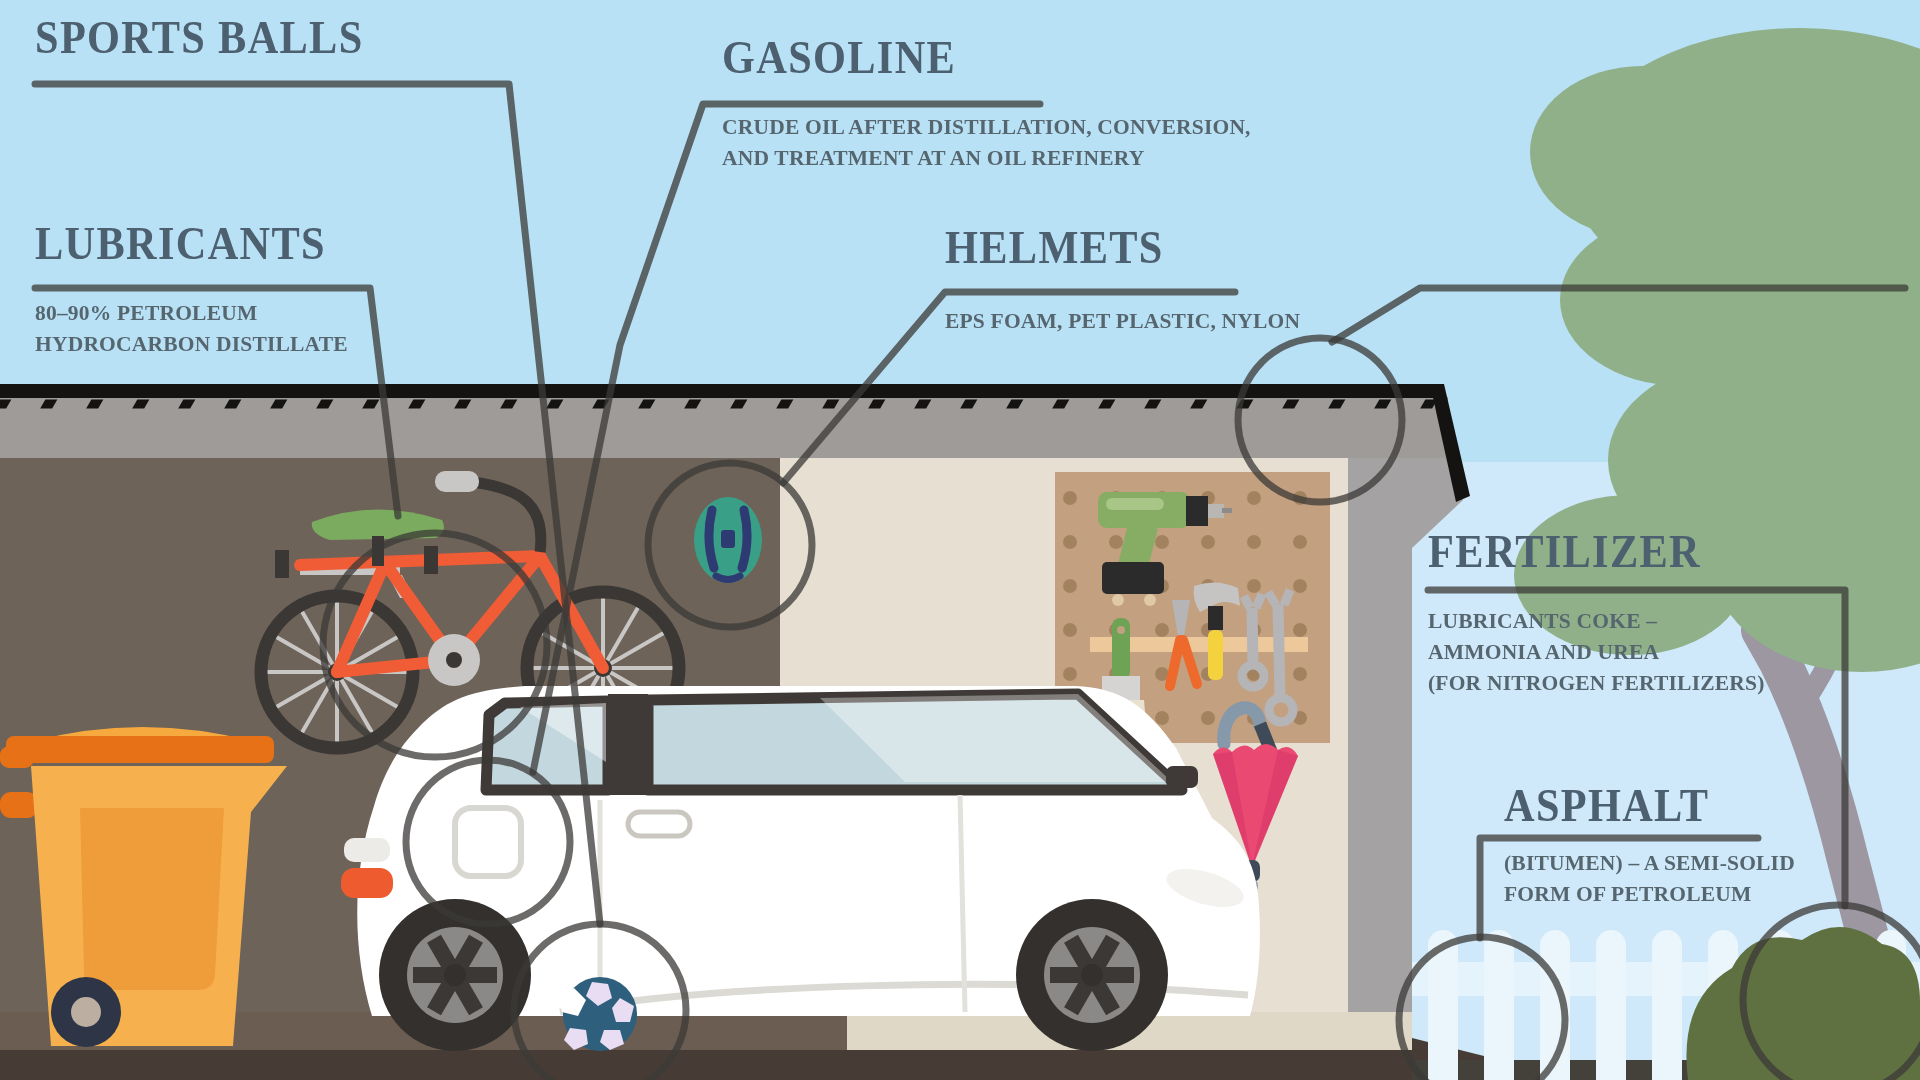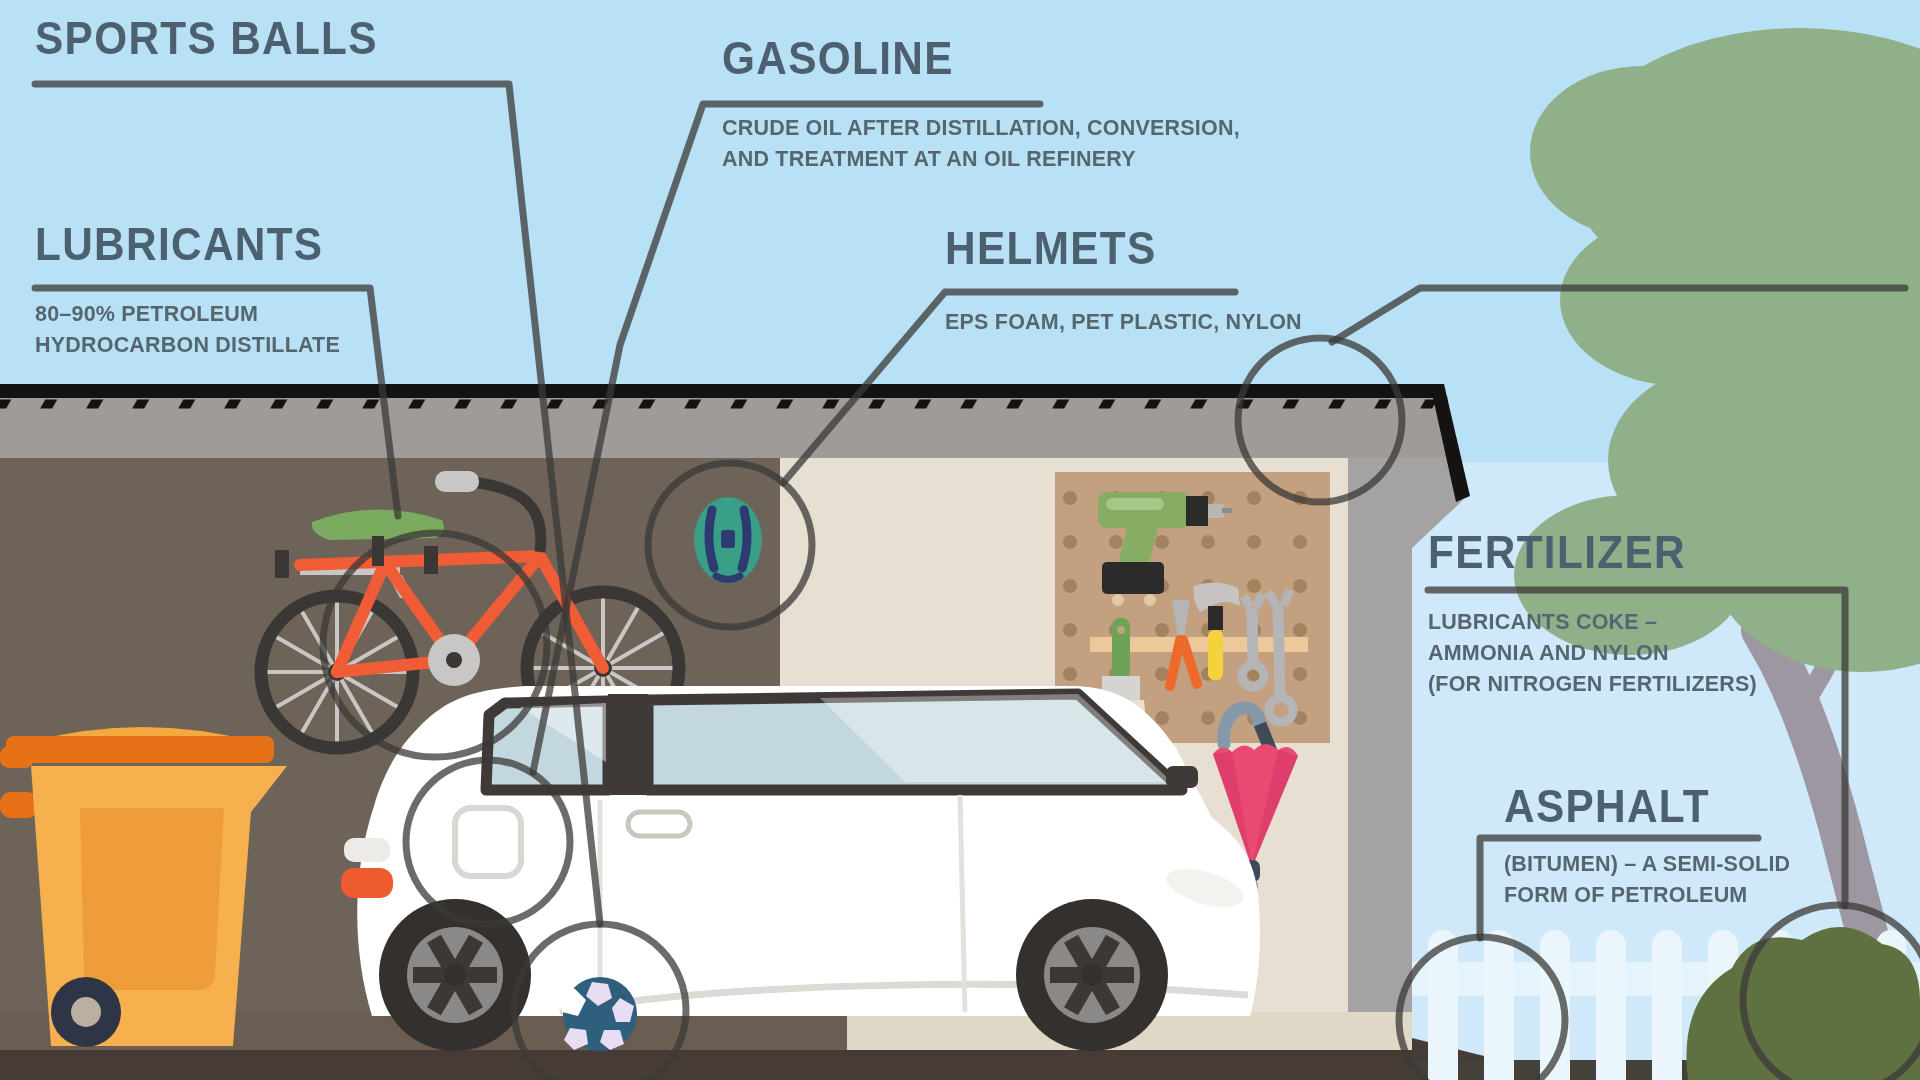--- a/index.html
+++ b/index.html
@@ -1,18 +1,18 @@
 <!DOCTYPE html>
 <html><head>
 <meta charset="utf-8">
 <style>
   html,body{margin:0;padding:0;background:#b9e1f6;width:1920px;height:1080px;overflow:hidden;}
   #stage{position:relative;width:1920px;height:1080px;font-family:"Liberation Sans",sans-serif;}
   #scene{position:absolute;left:0;top:0;width:1920px;height:1080px;}
-  .label{position:absolute;z-index:5;}
+  .label{position:absolute;z-index:5;font-family:Liberation Serif, serif;}
   .label .h{font-size:47px;font-weight:bold;color:#4c6070;letter-spacing:1.5px;
             transform:scaleX(.9);transform-origin:0 0;white-space:nowrap;}
   .label .b{margin-top:28px;font-size:21.5px;font-weight:bold;color:#56666f;
             letter-spacing:.2px;line-height:31px;white-space:nowrap;}
   .label .b span{display:block;}
   .label.asphalt .b{margin-top:16px;}
 </style>
 </head>
 <body>
 
@@ -280,21 +280,21 @@
     <div class="b" style="margin-top:32px;">
       <span>EPS FOAM, PET PLASTIC, NYLON</span>
     </div>
   </div>
 
 
   <div class="label" style="left:1428px;top:524px;">
     <div class="h">FERTILIZER</div>
     <div class="b">
       <span>LUBRICANTS COKE –</span>
-      <span>AMMONIA AND NYLON</span>
+      <span>AMMONIA AND UREA</span>
       <span>(FOR NITROGEN FERTILIZERS)</span>
     </div>
   </div>
 
   <div class="label asphalt" style="left:1504px;top:778px;">
     <div class="h">ASPHALT</div>
     <div class="b">
       <span>(BITUMEN) – A SEMI-SOLID</span>
       <span>FORM OF PETROLEUM</span>
     </div>

